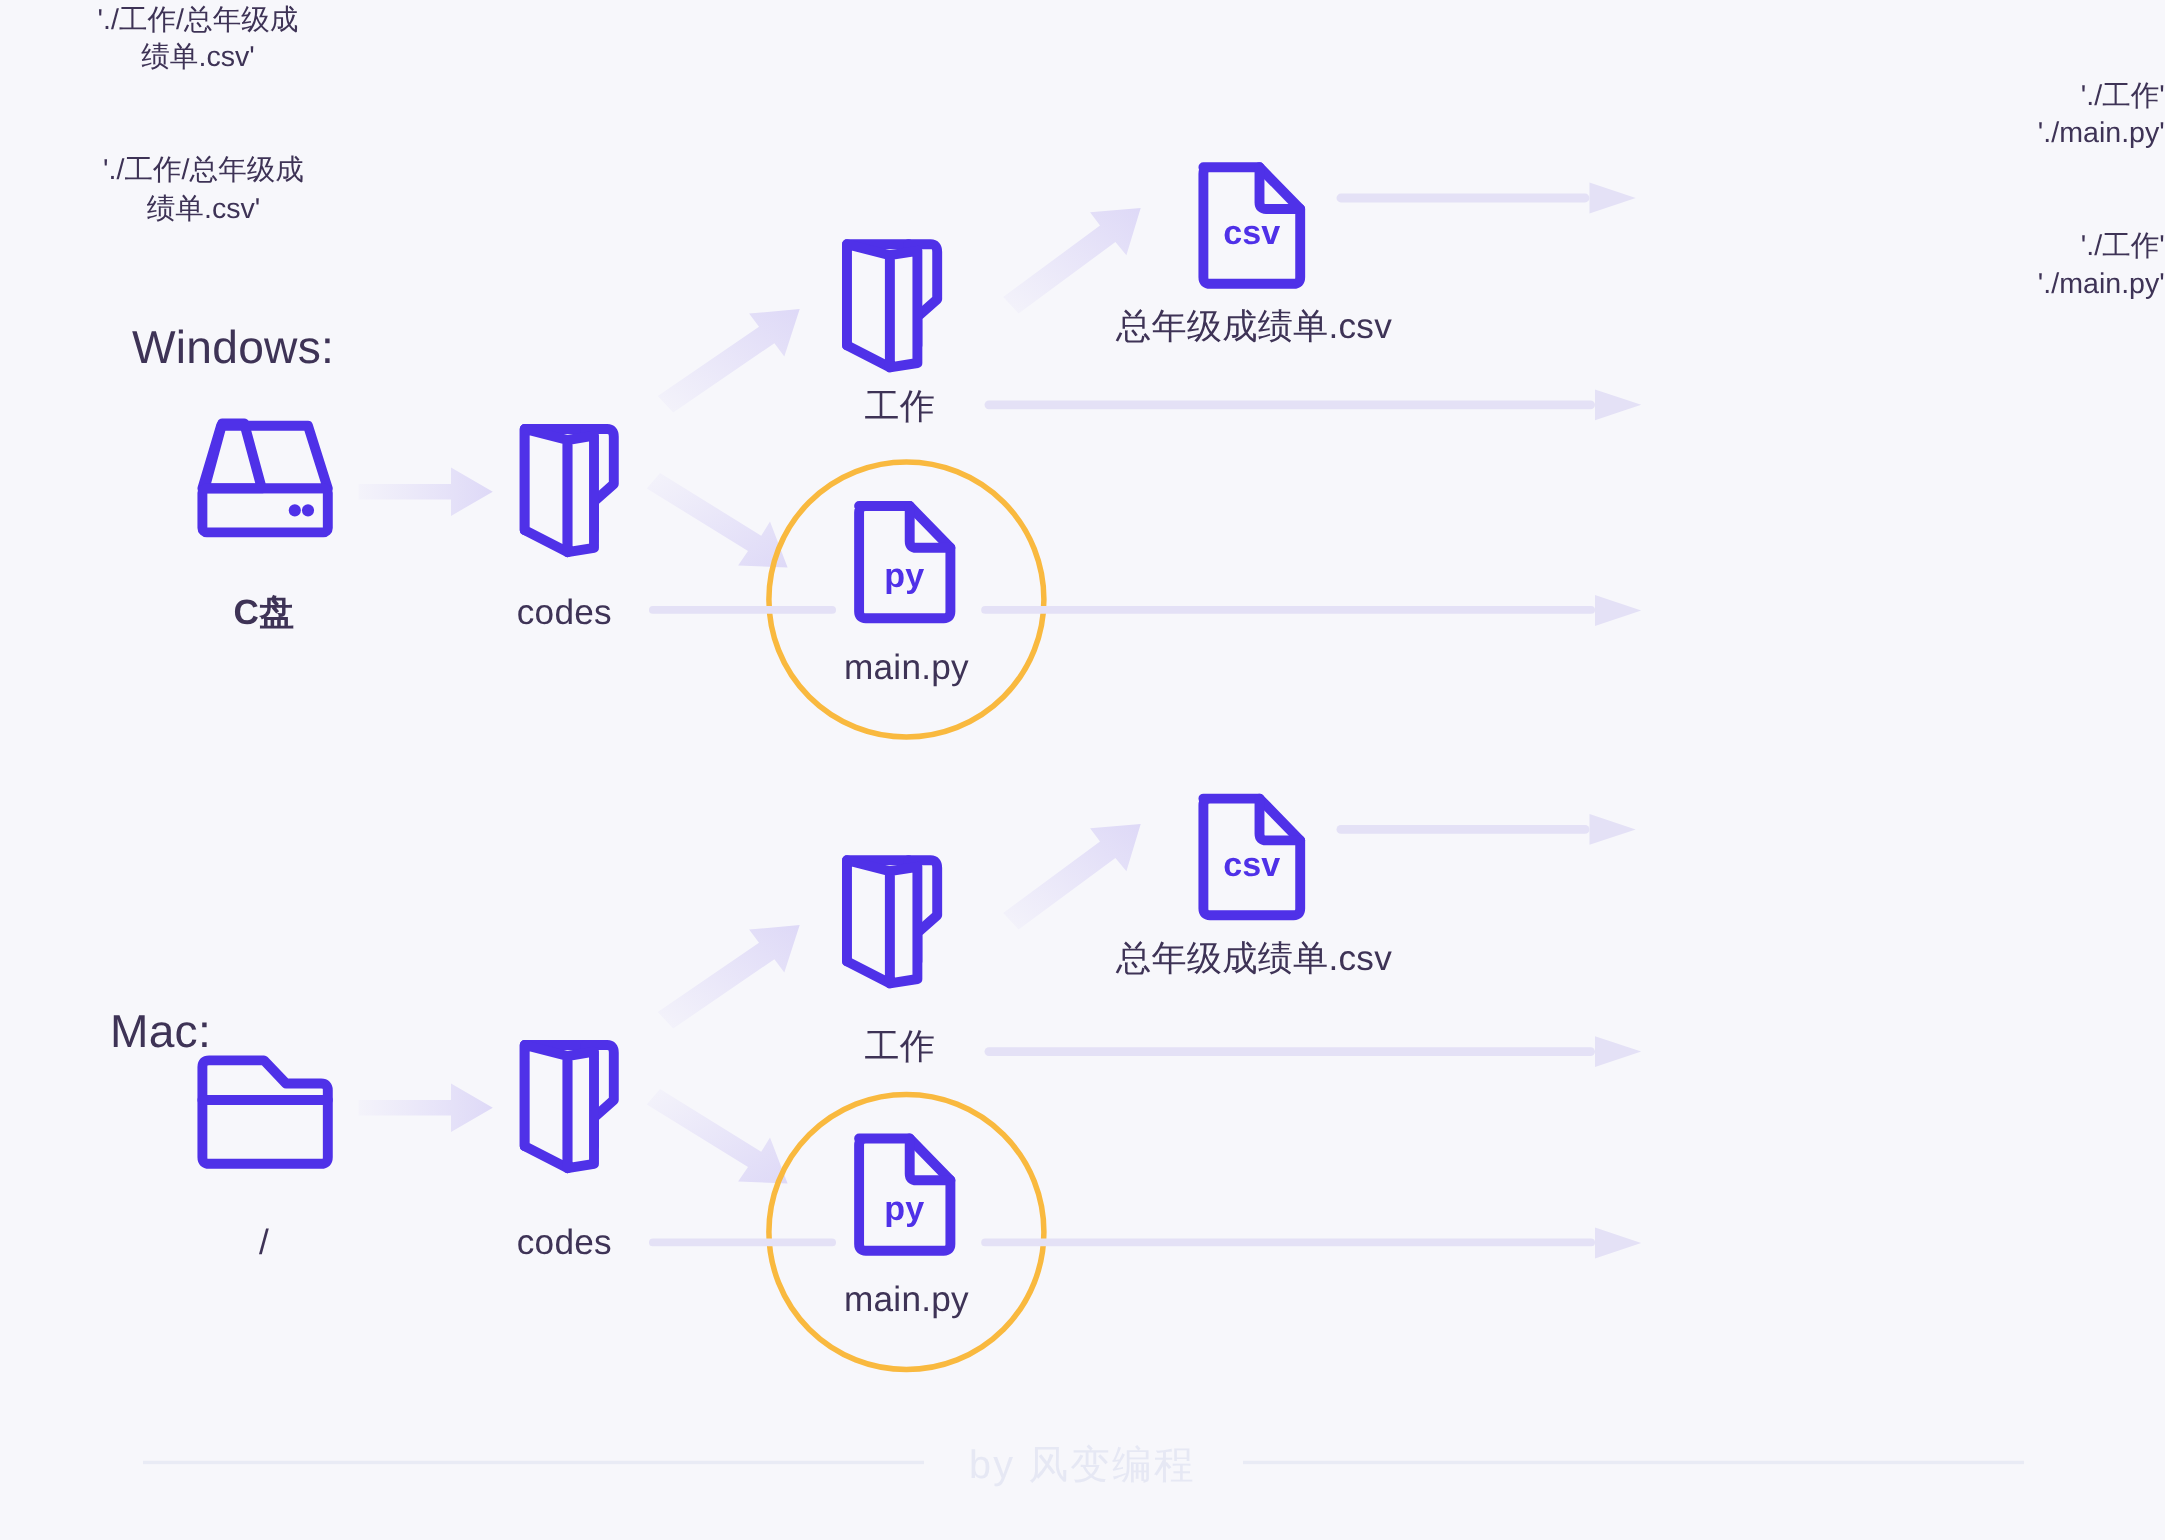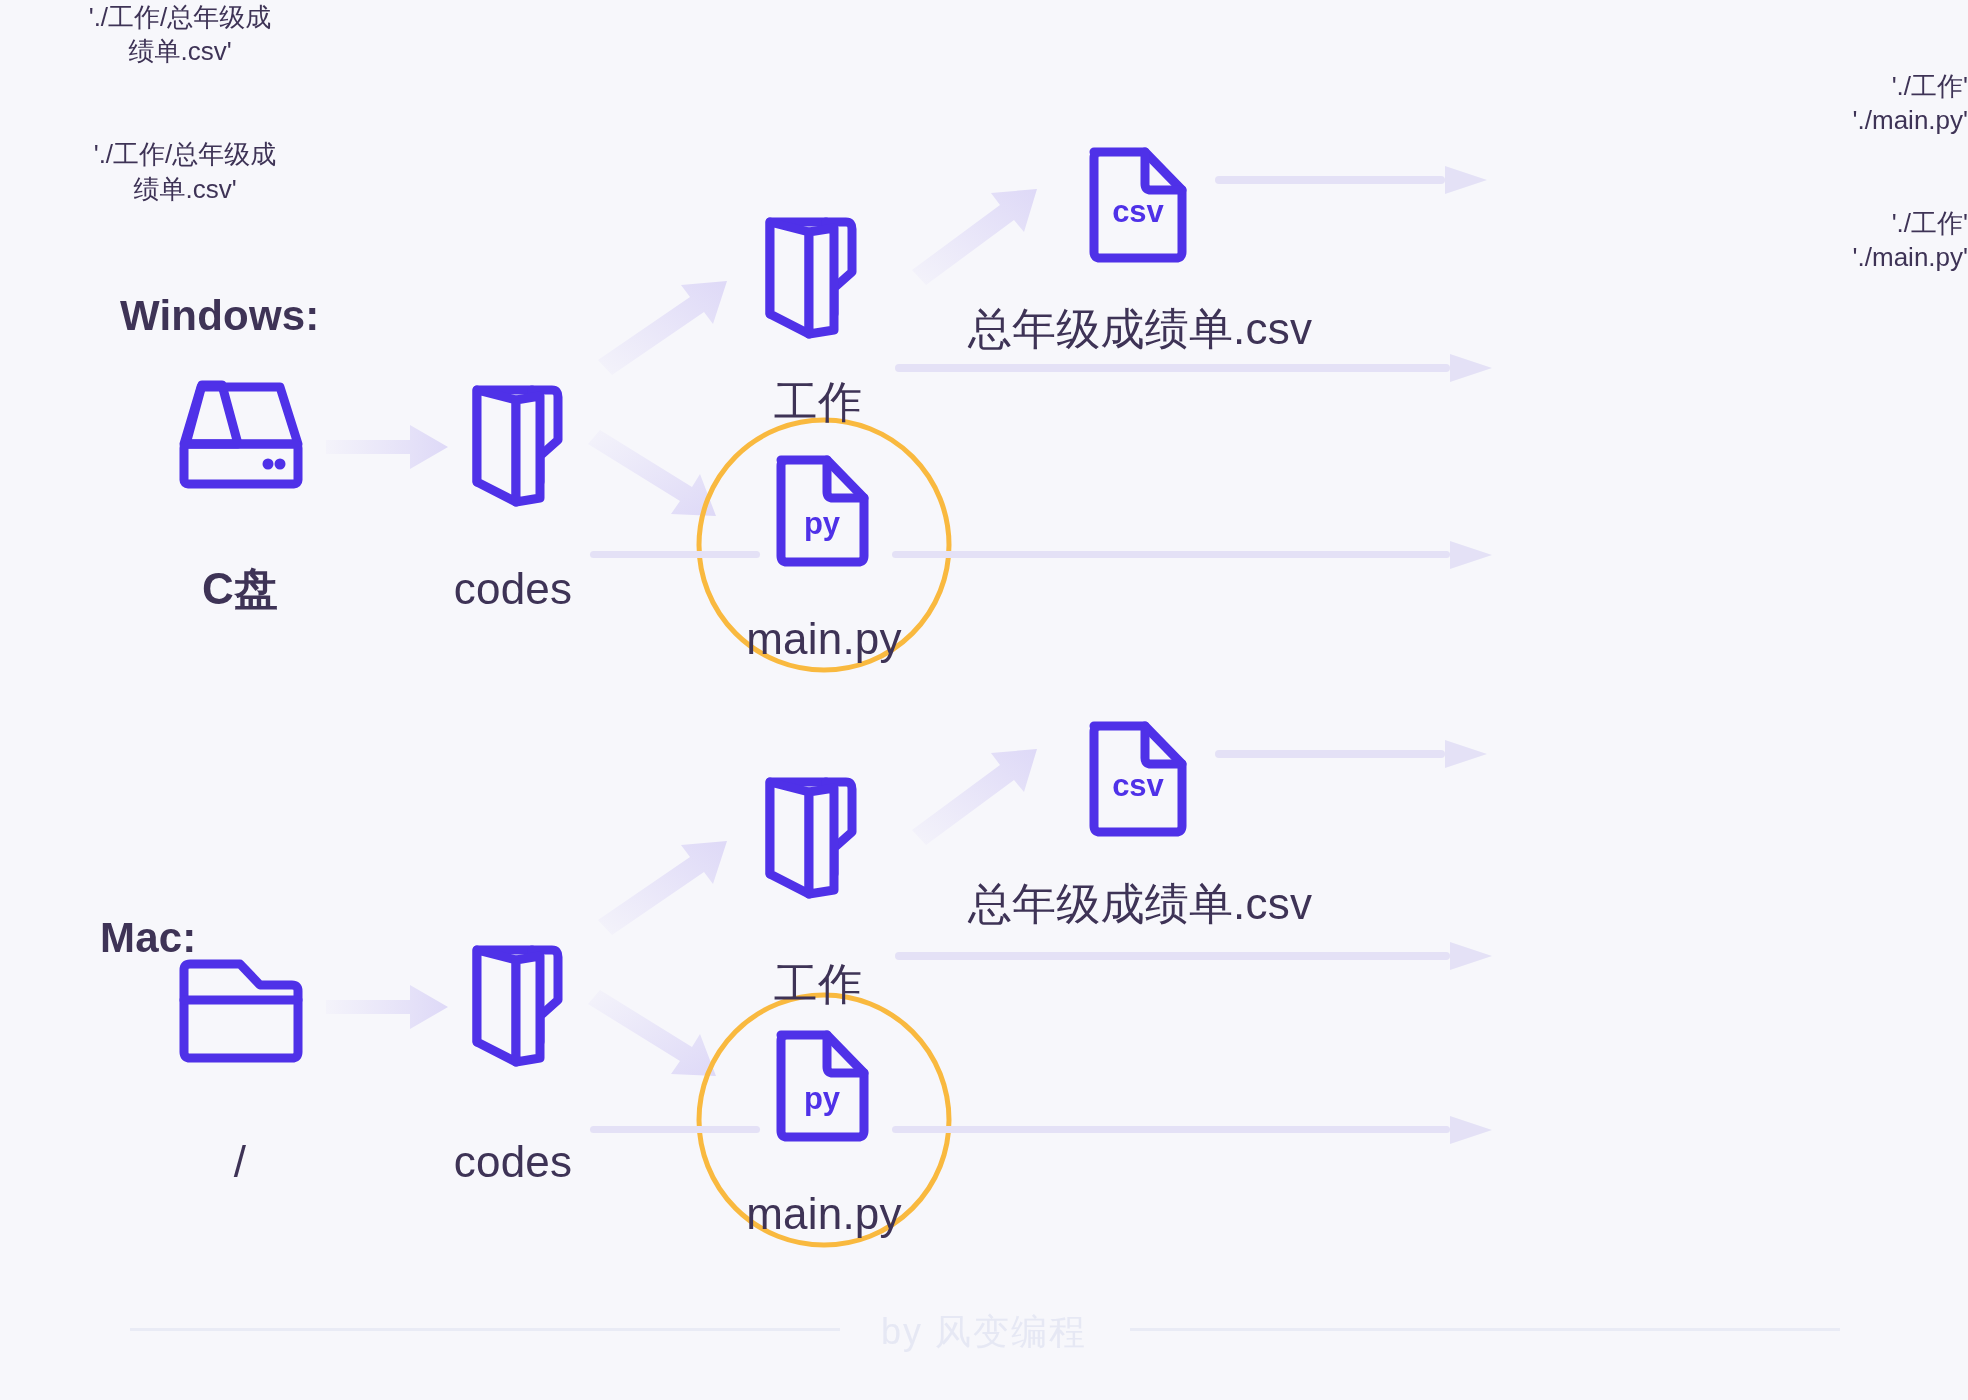--- a/index.html
+++ b/index.html
@@ -29,27 +29,25 @@
     position: absolute;
     color: #3e3356;
     font-size: 38px;
     line-height: 1.35;
     white-space: nowrap;
     letter-spacing: 0.2px;
   }
   .os-label {
     font-size: 42px;
     color: #3e3356;
-    font-weight: bold;
   }
   .node-label {
-    font-size: 44px;
+    font-size: 32px;
     text-align: center;
     transform: translateX(-50%);
-    margin-top: 24px;
   }
   .path-label {
     font-size: 26px;
     color: #3e3356;
     white-space: pre-line;
     text-align: center;
     line-height: 1.32;
   }
   .path-label.left-anchor {
     text-align: right;

